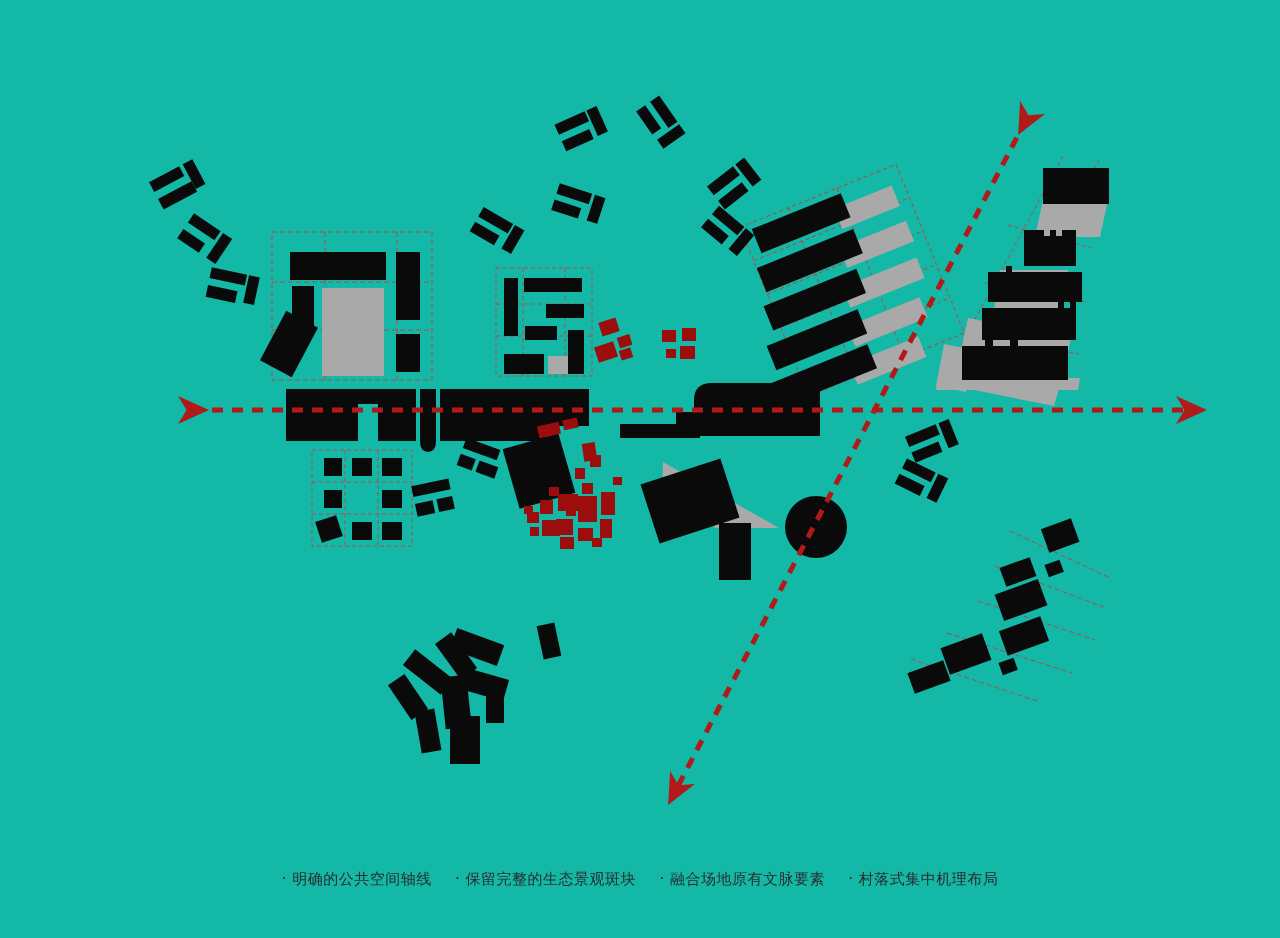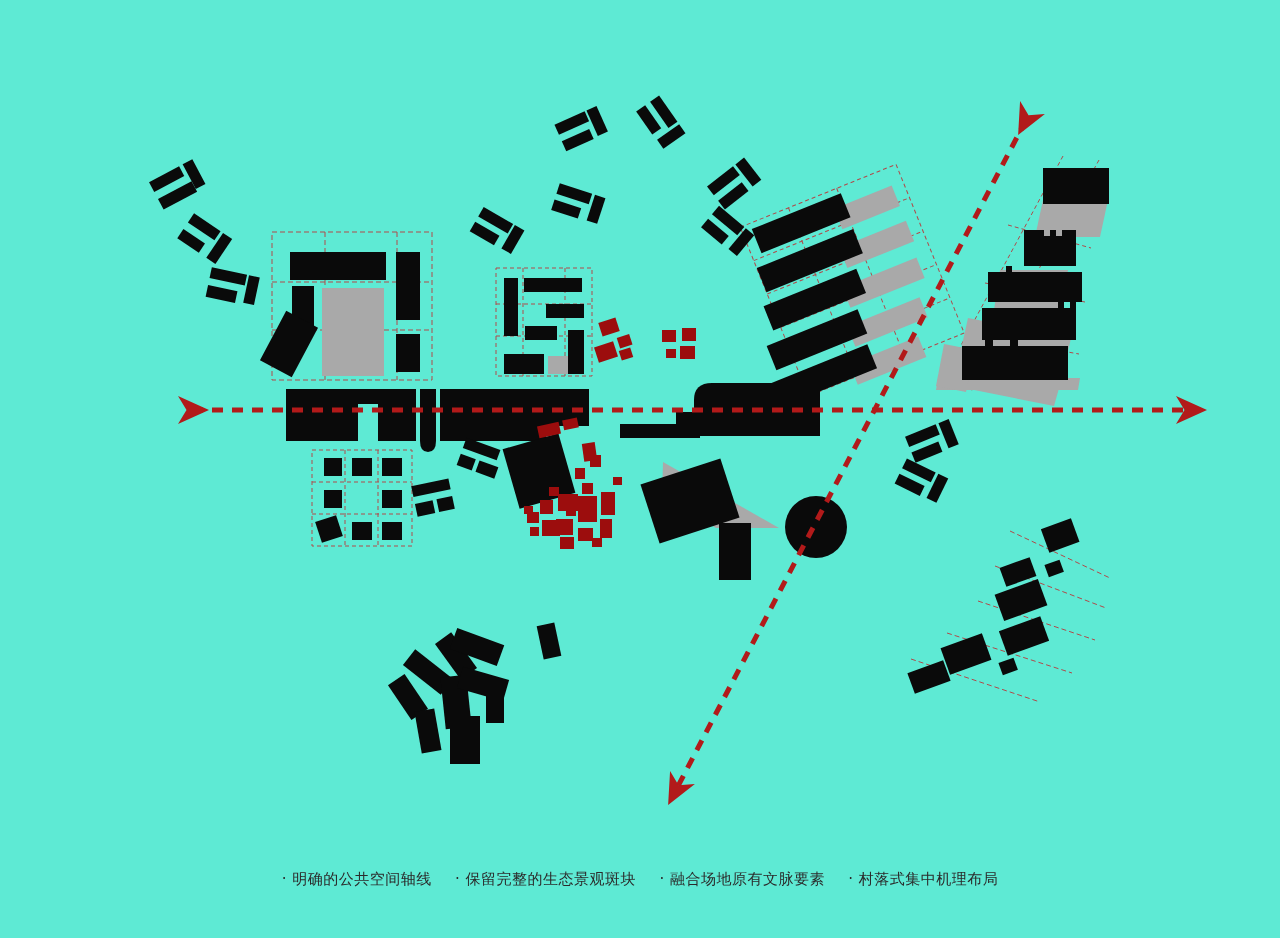--- a/index.html
+++ b/index.html
@@ -8,21 +8,21 @@
     padding: 0;
     background: #ffffff;
   }
   body {
     font-family: "DejaVu Sans", "Liberation Sans", sans-serif;
   }
   #stage {
     position: relative;
     width: 1280px;
     height: 938px;
-    background: #5eead4;
+    background: #14b8a6;
     overflow: hidden;
   }
   #diagram-svg {
     position: absolute;
     left: 0;
     top: 0;
     width: 1280px;
     height: 938px;
     display: block;
   }

